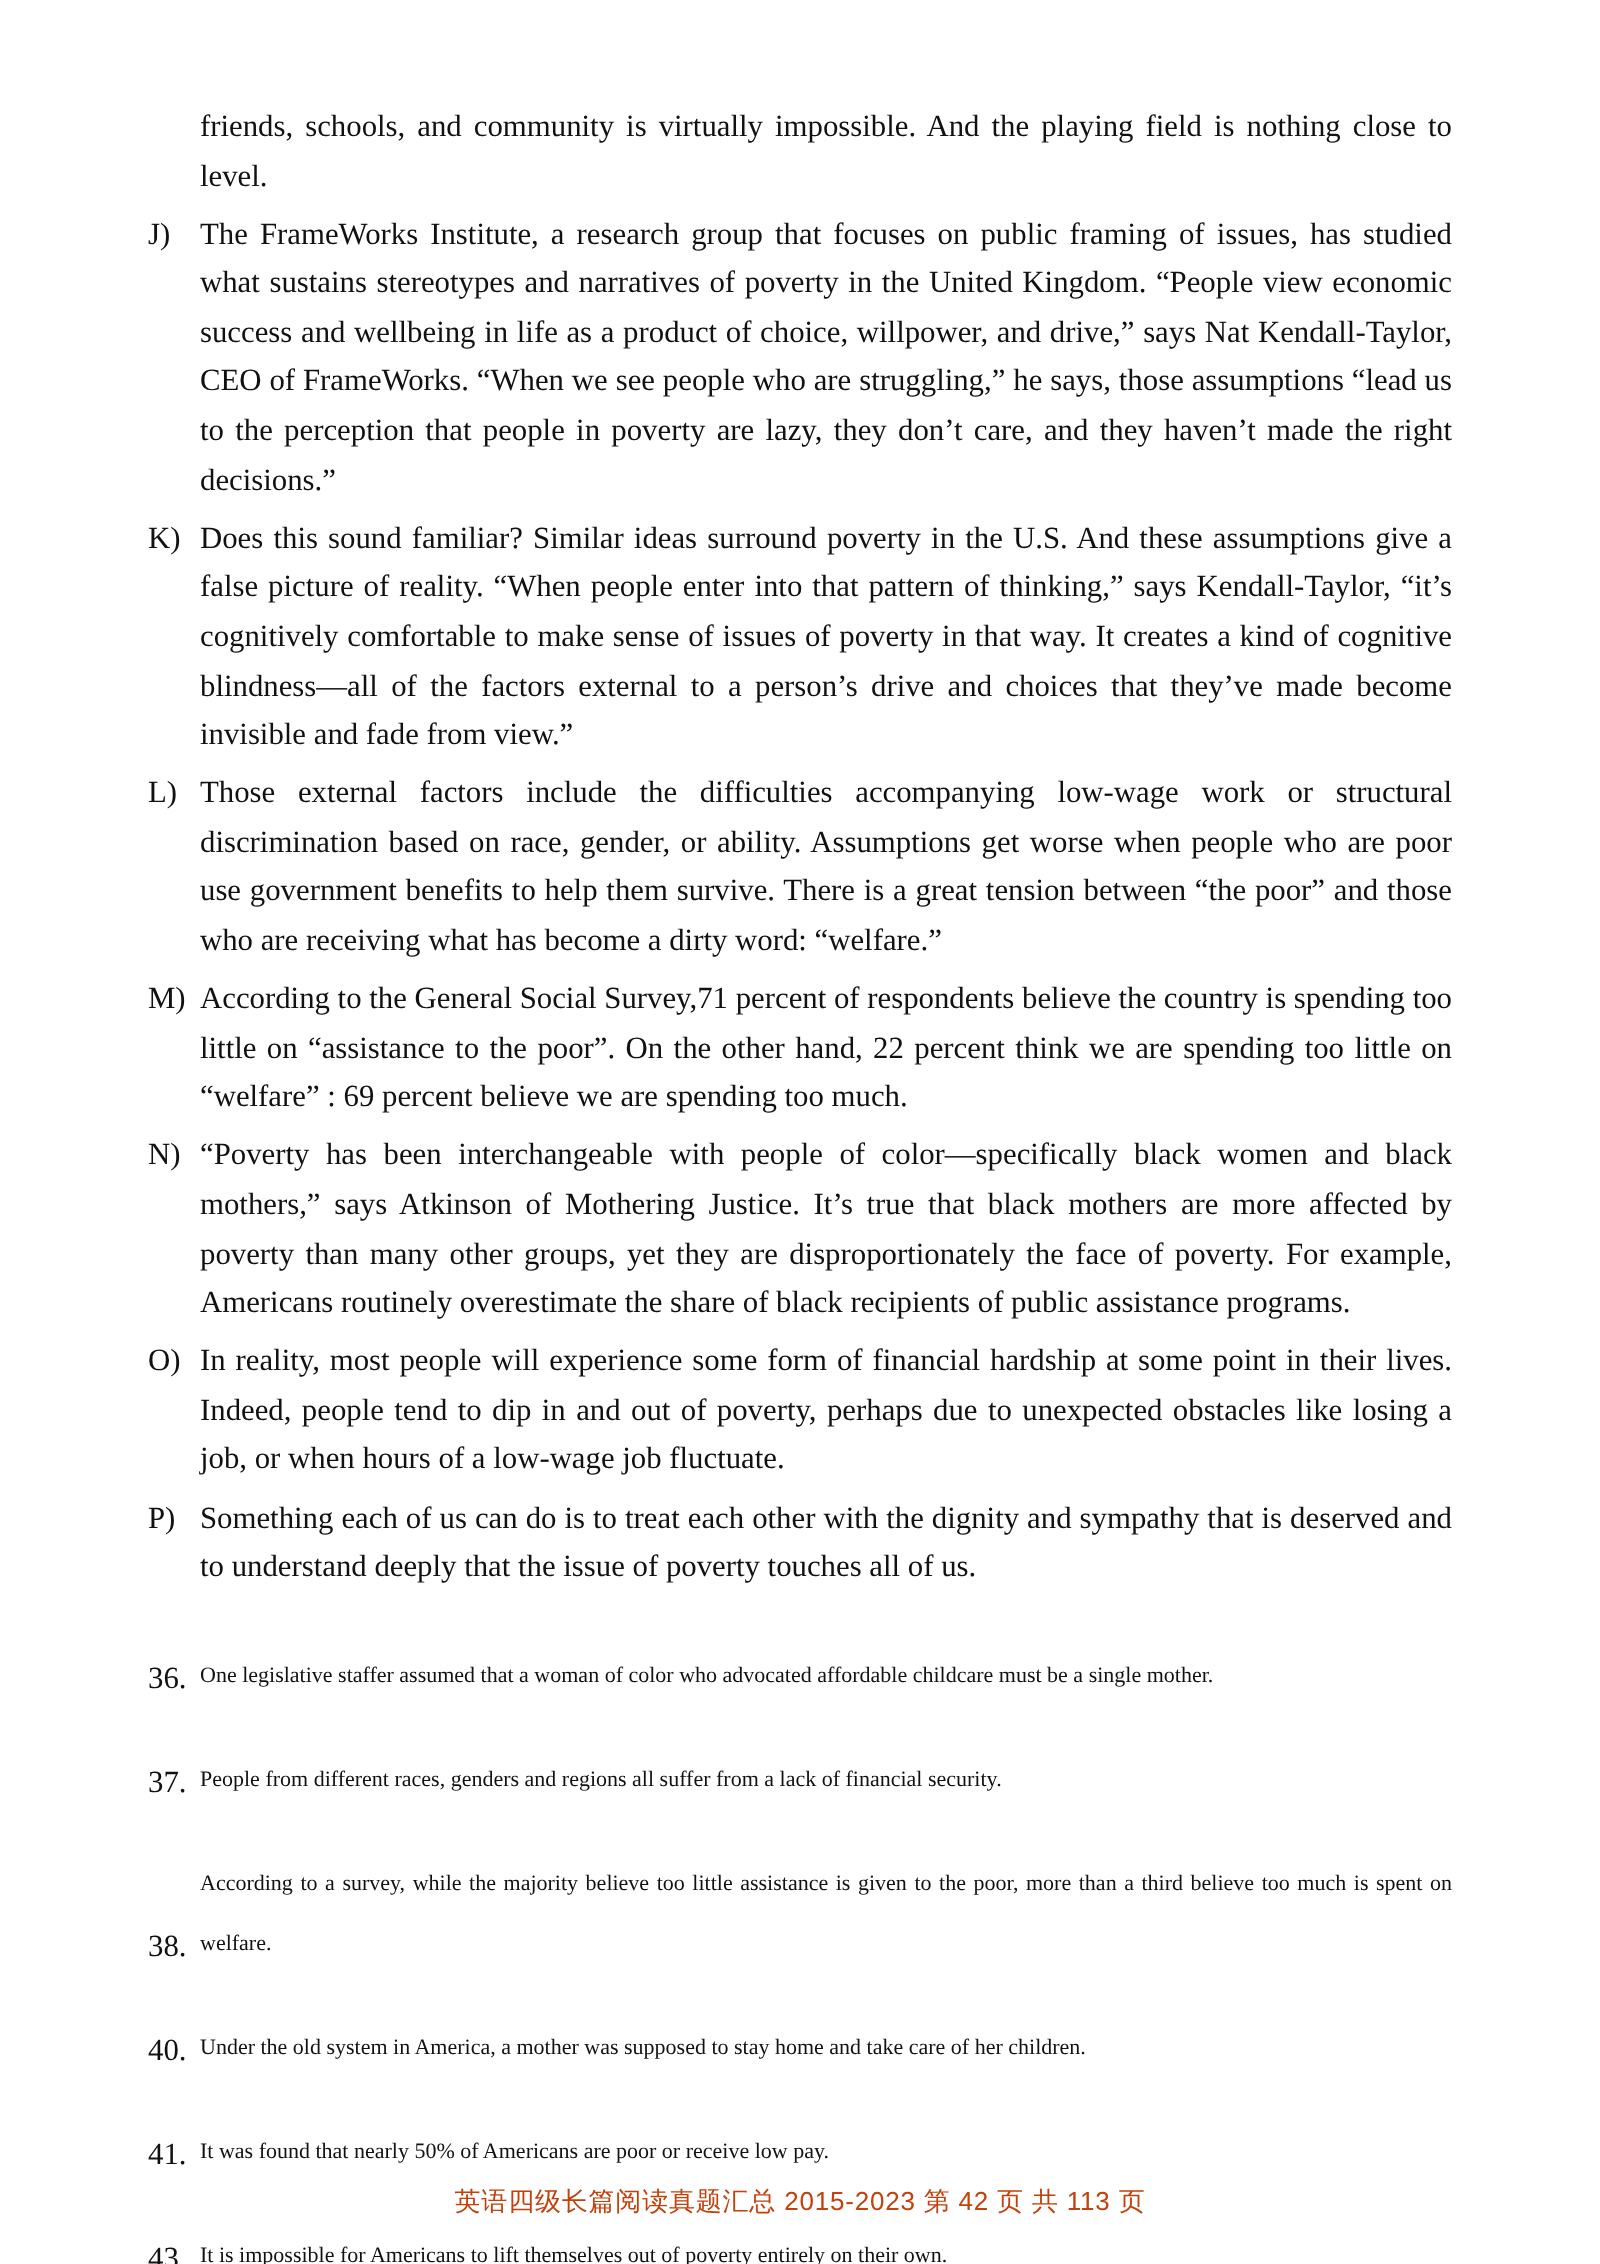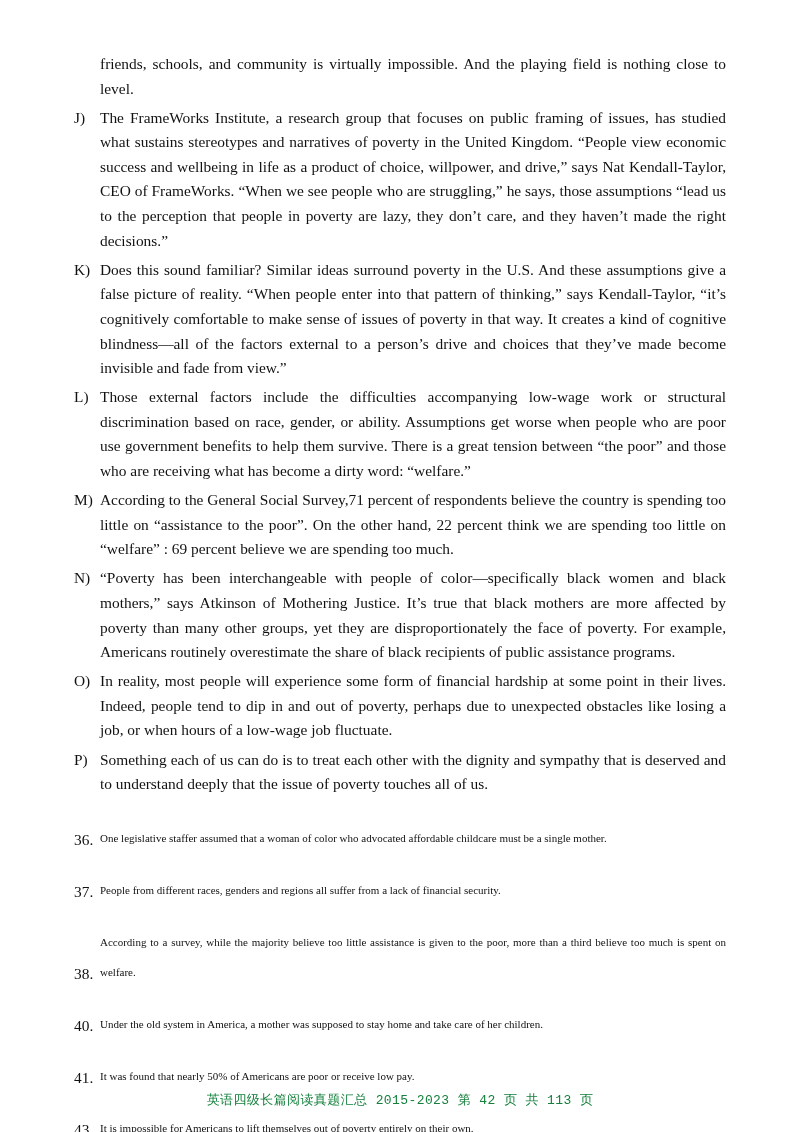--- a/index.html
+++ b/index.html
@@ -80,23 +80,23 @@
 
   
   .footer {
     position: absolute;
     left: 0;
     right: 0;
     bottom: 22px;
     text-align: center;
     font-size: 13px;
     line-height: 18px;
-    color: #15803d;
+    color: #c2410c;
     letter-spacing: 0.4px;
-    font-family: Liberation Mono, monospace;
+    font-family: Liberation Sans, sans-serif;
   }
 </style>
 </head>
 <body>
 
 <div class="page">
 
   <div class="content">
 
     <div class="para cont">

